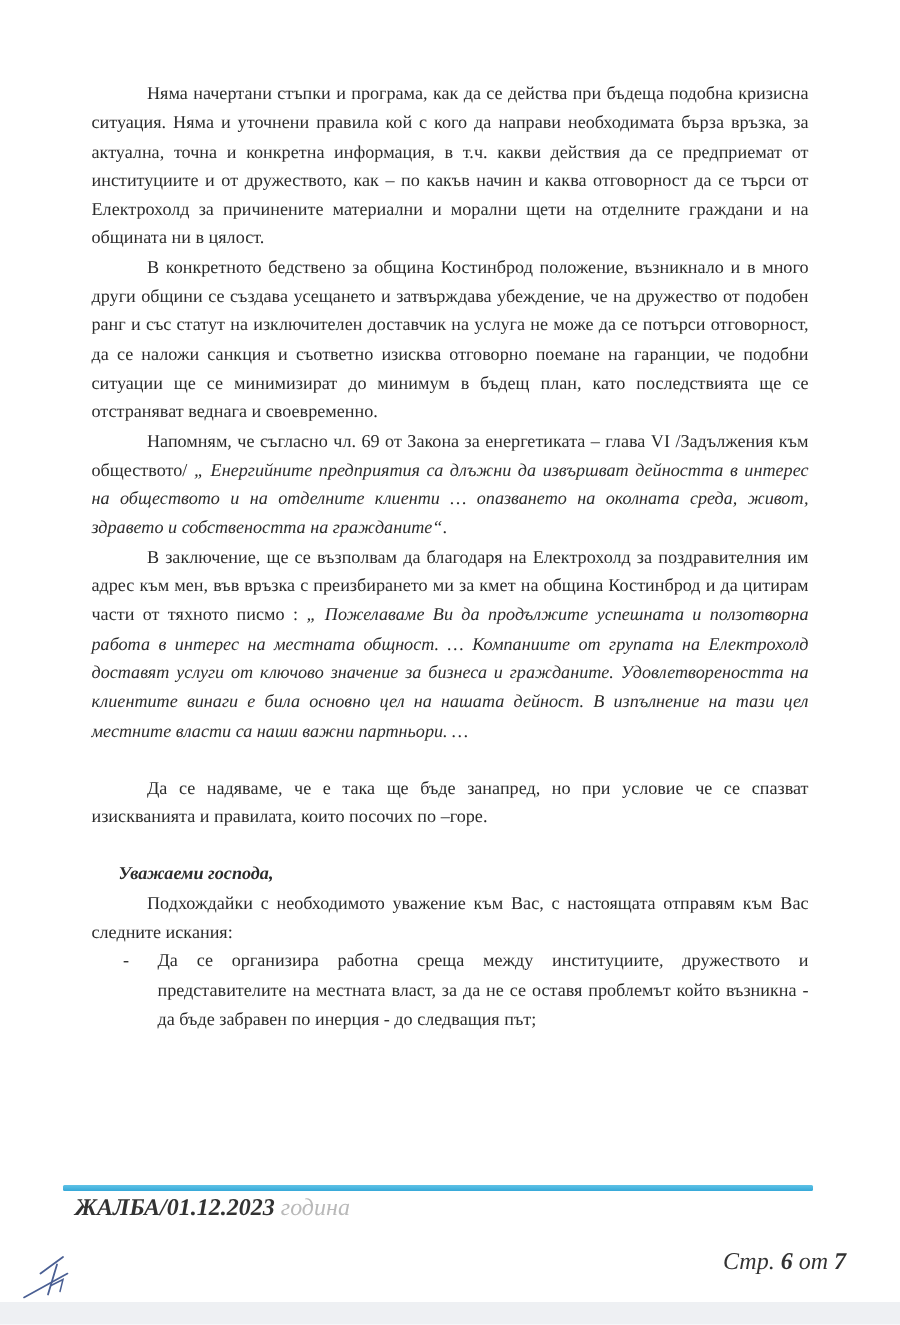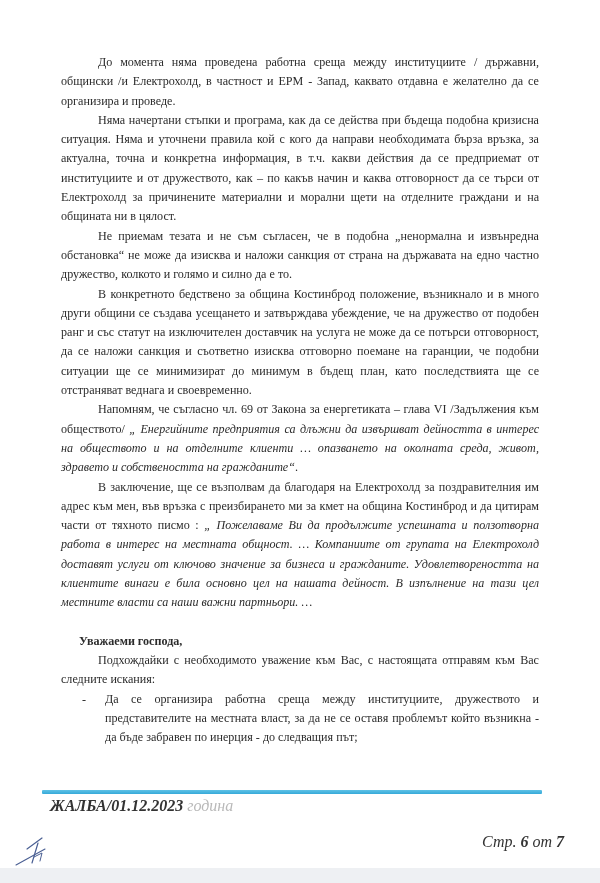--- a/index.html
+++ b/index.html
@@ -16,21 +16,21 @@
     }
     .body-text {
       position: absolute; left: 61px; top: 53px; width: 478px;
       font-size: 12.1px; line-height: 19.3px;
       text-align: justify;
     }
     .para { margin: 0; text-indent: 37px; }
     .para.gap-before { margin-top: 19px; }
     .para i, .quote { font-style: italic; }
     .salutation {
-      margin: 19px 0 0 0; text-indent: 18px; font-weight: bold;
+      margin: 19px 0 0 0; text-indent: 18px; font-weight: bold; font-style: italic;
     }
     .para.after-salutation { }
     .list { margin: 0; padding: 0; list-style: none; }
     .list li { position: relative; padding-left: 44px; }
     .list li .dash { position: absolute; left: 21px; top: 0; }
     .footer-bar {
       position: absolute; left: 42px; top: 790px; width: 500px; height: 4px;
       background: linear-gradient(to bottom, #5fc2e6, #36a9d8);
       border-radius: 1px;
     }
@@ -50,26 +50,25 @@
     .bottom-strip {
       position: absolute; left: 0; top: 868px; width: 600px; height: 15px;
       background: #eef0f3;
     }
   </style>
 </head>
 <body>
 
 <div class="page">
   <div class="body-text">
-    <p class="para">До момента няма проведена работна среща между институциите / държавни, общински /и Електрохолд, в частност и ЕРМ - Запад, каквато отдавна е желателно да се организира и проведе.</p>
     <p class="para">Няма начертани стъпки и програма, как да се действа при бъдеща подобна кризисна ситуация. Няма и уточнени правила кой с кого да направи необходимата бърза връзка,  за актуална, точна и конкретна информация, в т.ч. какви действия да се предприемат от институциите и от дружеството, как – по какъв начин и каква отговорност да се търси от Електрохолд за причинените материални и морални щети на отделните граждани и на общината ни в цялост.</p>
-    <p class="para">Не приемам тезата и не съм съгласен, че в подобна „ненормална и извънредна обстановка“  не може да изисква и наложи санкция от страна на държавата на едно частно дружество, колкото и голямо и силно да е то.</p>
     <p class="para">В конкретното бедствено за община Костинброд положение, възникнало  и в много други общини се създава усещането и затвърждава убеждение, че на дружество от подобен ранг и със статут на изключителен доставчик на услуга не може да се потърси отговорност, да се наложи санкция и съответно изисква отговорно поемане на гаранции, че подобни ситуации ще се минимизират до минимум в бъдещ план, като последствията ще се отстраняват веднага и своевременно.</p>
     <p class="para"><span>Напомням, че съгласно чл. 69 от Закона за енергетиката – глава VI /Задължения към обществото/ </span><span class="quote">„ Енергийните предприятия са длъжни да извършват дейността в интерес на обществото и на отделните клиенти … опазването на околната среда, живот, здравето и собствеността на гражданите“</span><span>.</span></p>
     <p class="para"><span>В заключение, ще се възполвам да благодаря на Електрохолд за поздравителния им адрес към мен, във връзка с преизбирането ми за кмет на община Костинброд и да цитирам части от тяхното писмо : </span><span class="quote">„ Пожелаваме Ви да продължите успешната и ползотворна работа в интерес на местната общност. … Компаниите от групата на Електрохолд доставят услуги от ключово значение за бизнеса и гражданите. Удовлетвореността на клиентите винаги е била основно цел на нашата дейност. В изпълнение на тази цел местните власти са наши важни партньори. …</span></p>
+    <p class="para gap-before">Да се надяваме, че е така  ще бъде занапред, но при условие че се спазват изискванията и правилата, които посочих по –горе.</p>
     <p class="salutation">Уважаеми господа,</p>
     <p class="para after-salutation">Подхождайки с необходимото уважение към Вас, с настоящата отправям към Вас следните искания:</p>
     <ul class="list">
       <li>
         <span class="dash">-</span>
         <span>Да се организира работна среща между институциите, дружеството и представителите на местната власт, за да не се оставя проблемът който възникна - да бъде забравен по инерция  - до следващия път;</span>
       </li>
     </ul>
   </div>
 

